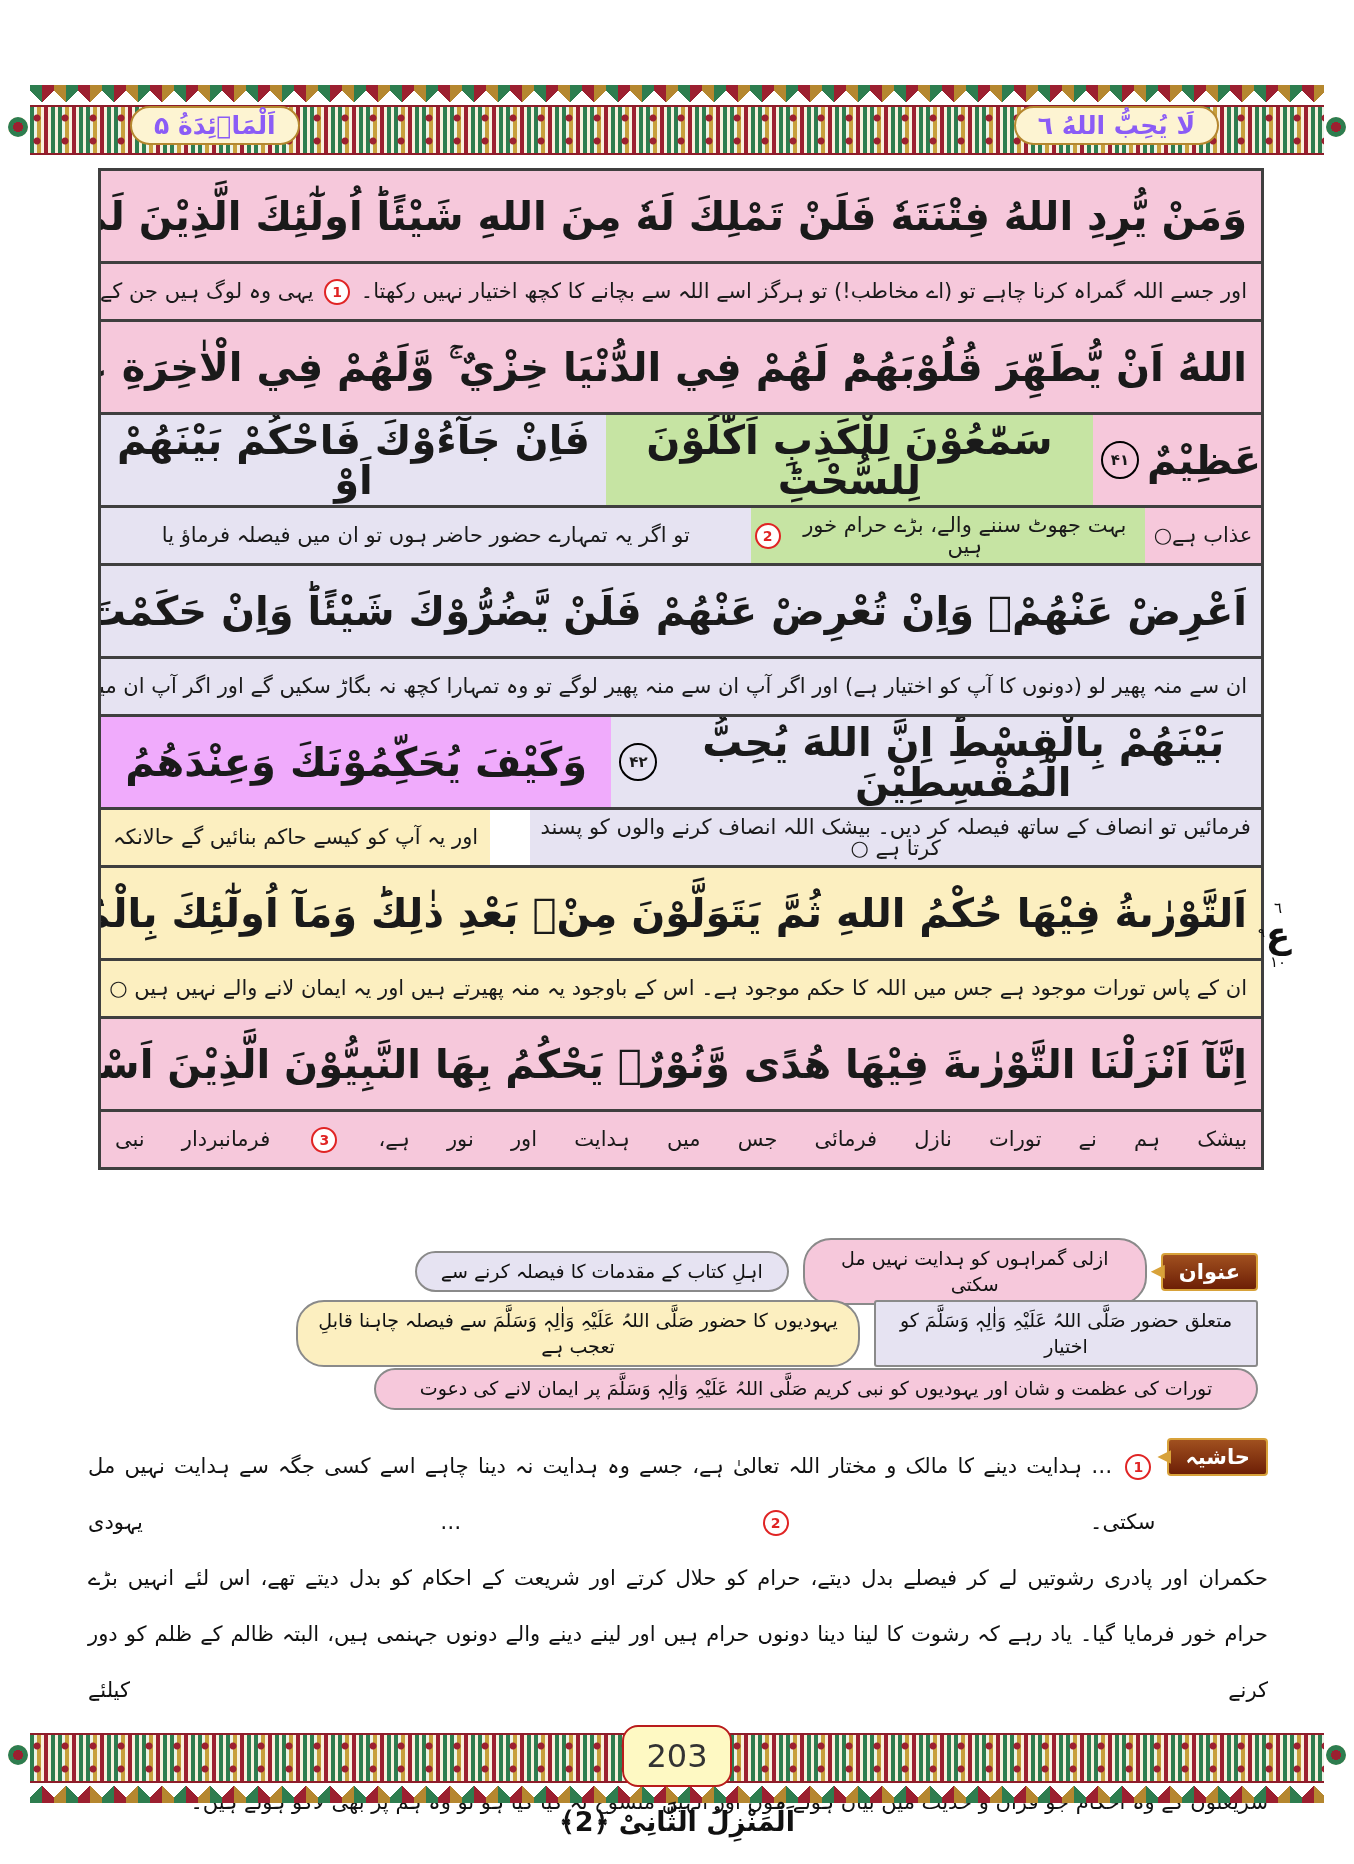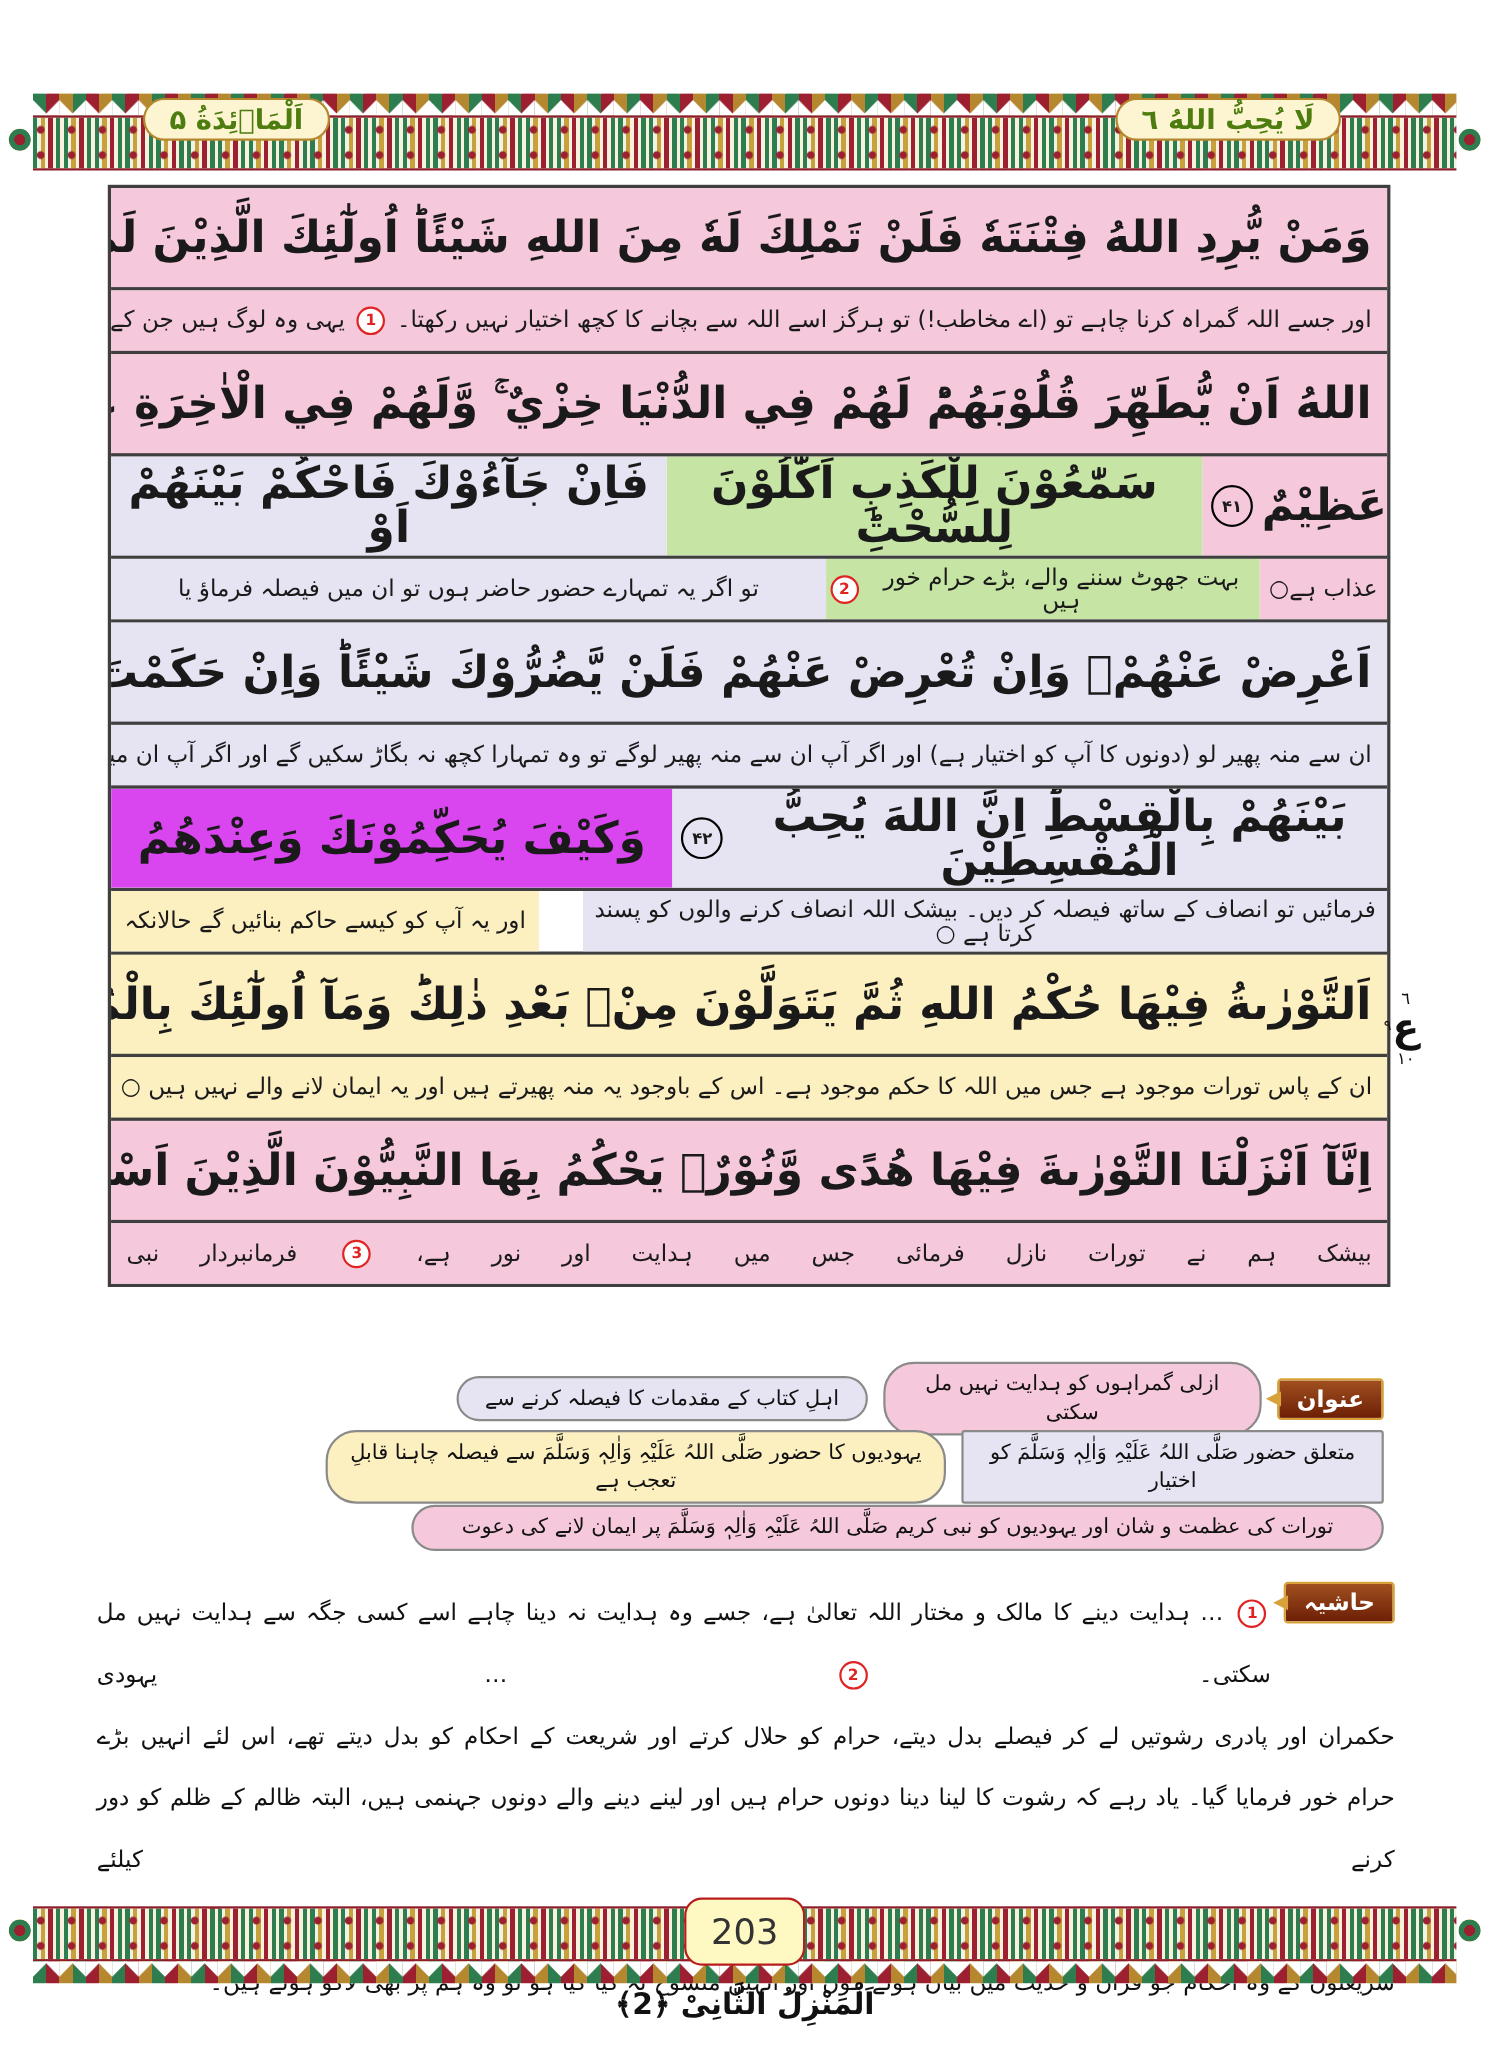--- a/index.html
+++ b/index.html
@@ -16,22 +16,22 @@
   .teeth.down{transform:scaleY(-1);}
   .strip{height:46px;border-top:2px solid #8e1d2a;border-bottom:2px solid #8e1d2a;
     background:
       radial-gradient(circle at 7px 11px,#9c2030 3px,transparent 4px) 0 0/28px 23px,
       radial-gradient(circle at 21px 32px,#b5872f 3px,transparent 4px) 0 0/28px 23px,
       repeating-linear-gradient(90deg,#2e7d4f 0 4px,#eef3e6 4px 7px,#c8a03c 7px 11px,#f8f1dd 11px 14px,#9c2030 14px 18px,#f8f1dd 18px 21px,#2e7d4f 21px 25px,#f8f1dd 25px 28px);}
   .rosette{position:absolute;top:10px;width:20px;height:20px;border-radius:50%;
     background:radial-gradient(circle,#9c2030 0 35%,#2e7d4f 36% 70%,#b5872f 71% 100%);}
   .rosette.l{left:-22px}.rosette.r{right:-22px}
 
-  .medallion{position:absolute;top:4px;background:#fdf4d2;border:2px solid #b5872f;border-radius:20px;
-    padding:3px 22px;font-size:25px;font-weight:bold;direction:rtl;color:#4d7c0f;white-space:nowrap;z-index:3;}
+  .medallion{position:absolute;top:21px;background:#fdf4d2;border:2px solid #b5872f;border-radius:20px;
+    padding:3px 22px;font-size:25px;font-weight:bold;direction:rtl;color:#8b5cf6;white-space:nowrap;z-index:3;}
   .medallion.left{left:100px;}
   .medallion.right{right:105px;}
 
   
   .vtable{position:absolute;left:98px;top:168px;width:1160px;border:3px solid #3f3f3f;}
   .vrow{border-bottom:3px solid #3f3f3f;direction:rtl;display:flex;align-items:center;overflow:hidden;}
   .vrow:last-child{border-bottom:none;}
   .vrow.ar{height:90px;font-size:40px;font-weight:bold;}
   .vrow.ur{height:55px;font-size:21px;}
   .full{flex:1;padding:0 14px;text-align:justify;-moz-text-align-last:justify;text-align-last:justify;
@@ -134,21 +134,21 @@
 
     <div class="vrow ur" style="background: rgb(230, 227, 242);">
       <div class="full">ان سے منہ پھیر لو (دونوں کا آپ کو اختیار ہے) اور اگر آپ ان سے منہ پھیر لوگے تو وہ تمہارا کچھ نہ بگاڑ سکیں گے اور اگر آپ ان میں فیصلہ</div>
     </div>
 
     <div class="vrow ar">
       <div class="seg" style="flex: 0 0 56%; background: rgb(230, 227, 242);">
         <span>بَيْنَهُمْ بِالْقِسْطِؕ اِنَّ اللهَ يُحِبُّ الْمُقْسِطِيْنَ</span>
         <span class="ayah">۴۲</span>
       </div>
-      <div class="seg" style="flex: 1 1 0%; background: #d946ef;">وَكَيْفَ يُحَكِّمُوْنَكَ وَعِنْدَهُمُ</div>
+      <div class="seg" style="flex: 1 1 0%; background: #f0abfc;">وَكَيْفَ يُحَكِّمُوْنَكَ وَعِنْدَهُمُ</div>
     </div>
 
     <div class="vrow ur">
       <div class="seg" style="flex: 0 0 63%; background: rgb(230, 227, 242); margin-left: 40px;">فرمائیں تو انصاف کے ساتھ فیصلہ کر دیں۔ بیشک اللہ انصاف کرنے والوں کو پسند کرتا ہے ○</div>
       <div class="seg" style="flex: 1 1 0%; background: rgb(252, 239, 192); text-align: right;">اور یہ آپ کو کیسے حاکم بنائیں گے حالانکہ</div>
     </div>
 
     <div class="vrow ar" style="background: rgb(252, 239, 192);">
       <div class="full" style="text-align-last:justify;display:flex;align-items:center">
         <span style="flex:1;text-align:justify;-moz-text-align-last:justify;text-align-last:justify">اَلتَّوْرٰىةُ فِيْهَا حُكْمُ اللهِ ثُمَّ يَتَوَلَّوْنَ مِنْۢ بَعْدِ ذٰلِكَؕ وَمَآ اُولٰٓئِكَ بِالْمُؤْمِنِيْنَ</span>

